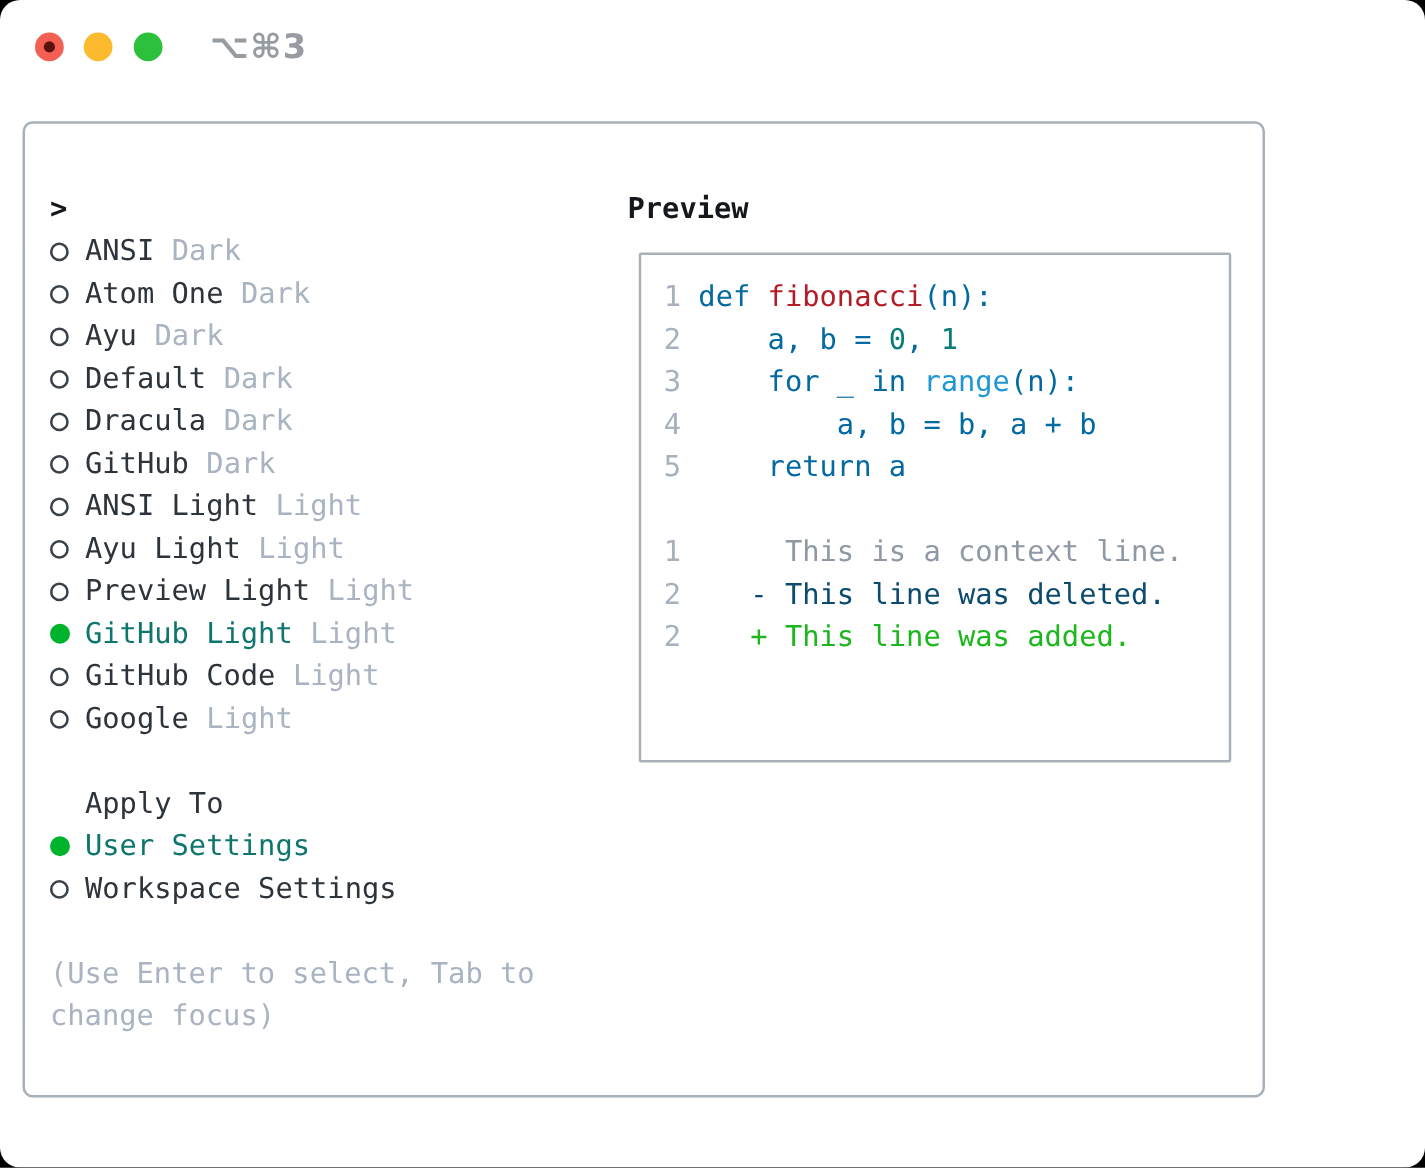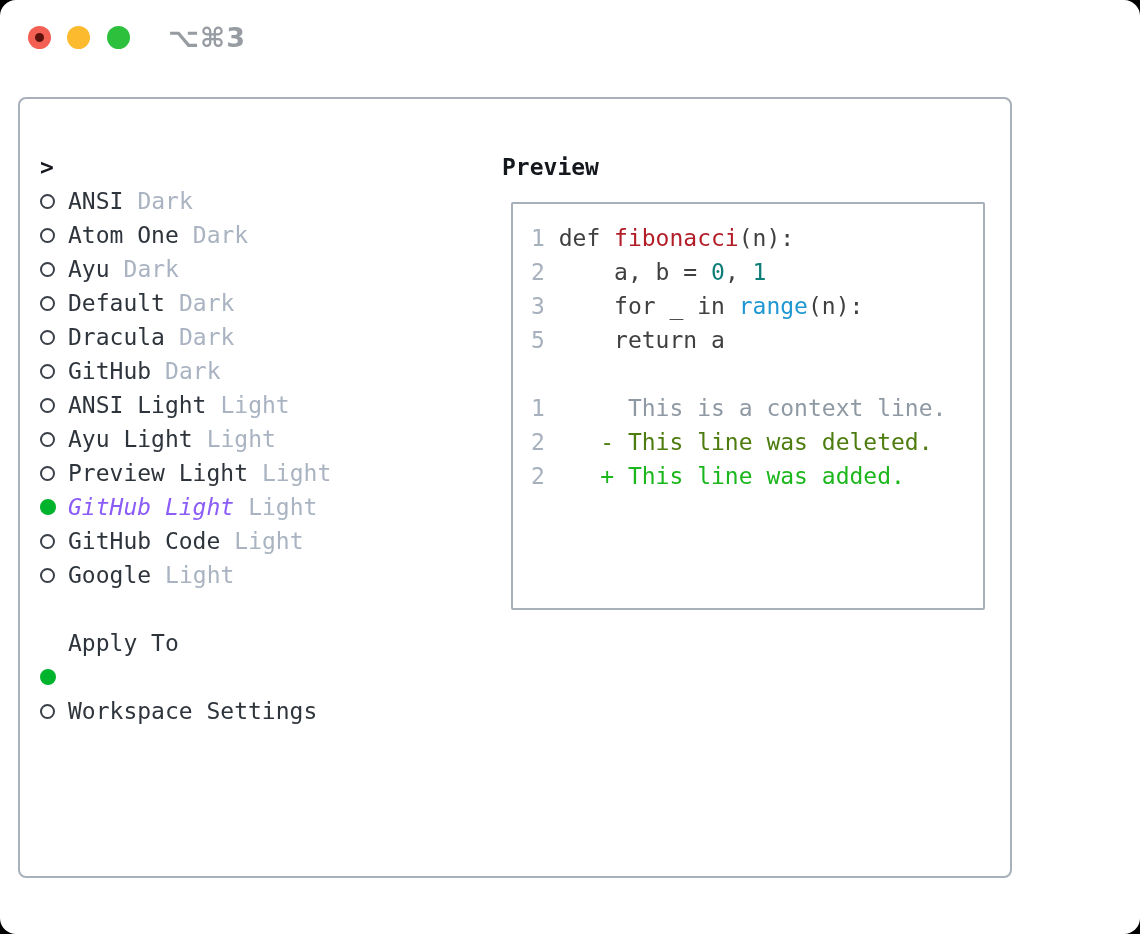--- a/index.html
+++ b/index.html
@@ -22,44 +22,44 @@
   
   .panel{
     position:absolute;left:18px;top:97px;width:994px;height:781px;
     border:2px solid #a8b1ba;border-radius:8px;box-sizing:border-box;background:#fff;
   }
   .col-left{position:absolute;left:20px;top:51px;}
   .row{display:flex;align-items:center;height:34px;font-size:23px;color:#2e343b;cursor:default;}
   .marker{width:28px;flex:0 0 28px;display:flex;align-items:center;}
   .circle{width:15px;height:15px;border:2px solid #3a4149;border-radius:50%;box-sizing:border-box;}
   .selected .circle{background:#00b32d;border-color:#00b32d;width:16px;height:16px;}
-  .selected .tname,.selected .olabel{color:#8b5cf6;font-style:italic;}
+  .selected .tname,.selected .olabel{color:#0f766e;}
   .ttype{color:#a9b3c1;margin-left:14px;text-align:center;}
   .prompt{font-weight:bold;color:#14181d;font-size:23px;}
   .heading{font-weight:bold;color:#14181d;}
   .gap{height:34px;}
   .hint{width:430px;font-size:23px;line-height:34px;color:#a9b3c1;}
   
   .preview-heading{
     position:absolute;left:482px;top:51px;height:34px;display:flex;align-items:center;
     font-size:23px;font-weight:bold;color:#14181d;
   }
   .preview-box{
     position:absolute;left:491px;top:103px;width:474px;height:408px;
     border:2px solid #a8b1ba;border-radius:2px;box-sizing:border-box;
     padding:17px 0 0 18px;background:#fff;overflow:hidden;
   }
   .pline{height:34px;line-height:34px;font-size:23px;white-space:pre;}
   .ln{display:inline-block;width:2ch;color:#a7b1bd;}
-  .tok-code{color:#404040;}
+  .tok-code{color:#0369a1;}
   .tok-func{color:#b31d28;}
   .tok-num{color:#0a7d78;}
   .tok-builtin{color:#1e97d2;}
   .tok-context{color:#8f99a4;text-align:right;}
-  .tok-deleted{color:#4d7c0f;}
+  .tok-deleted{color:#0c4a6e;}
   .tok-added{color:#1cb71c;}
 </style>
 </head>
 <body>
 
 <div class="screen">
 
   <div class="titlebar">
     <button class="tl tl-close">
         <span class="dot"></span>
@@ -165,38 +165,41 @@
       <div class="gap"></div>
 
       <div class="row">
         <span class="marker"></span>
         <span>Apply To</span>
       </div>
       <div class="row selected">
         <span class="marker">
             <span class="circle"></span>
           </span>
+        <span class="olabel">User Settings</span>
       </div>
       <div class="row">
         <span class="marker">
             <span class="circle"></span>
           </span>
         <span class="olabel">Workspace Settings</span>
       </div>
 
       <div class="gap"></div>
 
+      <div class="hint">(Use Enter to select, Tab to change focus)</div>
     </div>
 
     <div class="preview-heading">Preview</div>
 
     <div class="preview-box">
       <div class="pline"><span class="ln">1</span><span class="tok-code">def </span><span class="tok-func">fibonacci</span><span class="tok-code">(n):</span></div>
       <div class="pline"><span class="ln">2</span><span class="tok-code">    a, b = </span><span class="tok-num">0</span><span class="tok-code">, </span><span class="tok-num">1</span></div>
       <div class="pline"><span class="ln">3</span><span class="tok-code">    for _ in </span><span class="tok-builtin">range</span><span class="tok-code">(n):</span></div>
+      <div class="pline"><span class="ln">4</span><span class="tok-code">        a, b = b, a + b</span></div>
       <div class="pline"><span class="ln">5</span><span class="tok-code">    return a</span></div>
       <div class="pline"><span class="ln"></span></div>
       <div class="pline"><span class="ln">1</span><span class="tok-context">     This is a context line.</span></div>
       <div class="pline"><span class="ln">2</span><span class="tok-deleted">   - This line was deleted.</span></div>
       <div class="pline"><span class="ln">2</span><span class="tok-added">   + This line was added.</span></div>
     </div>
 
   </div>
 </div>
 

